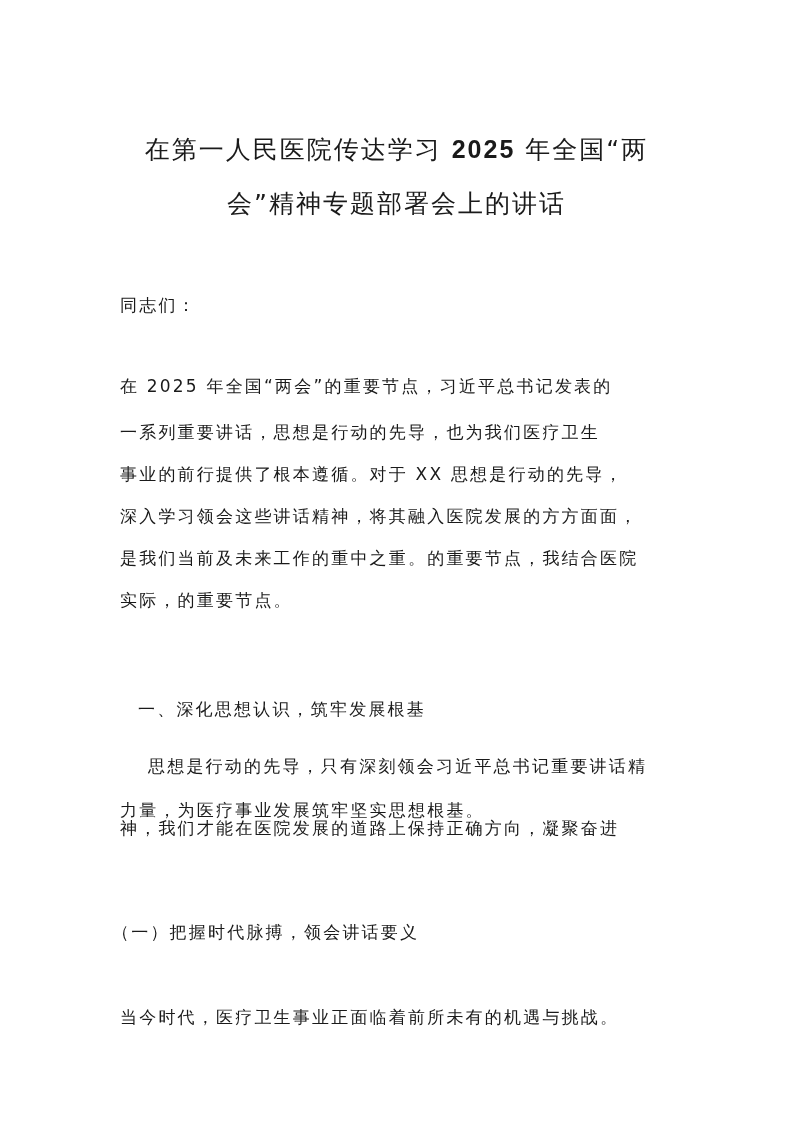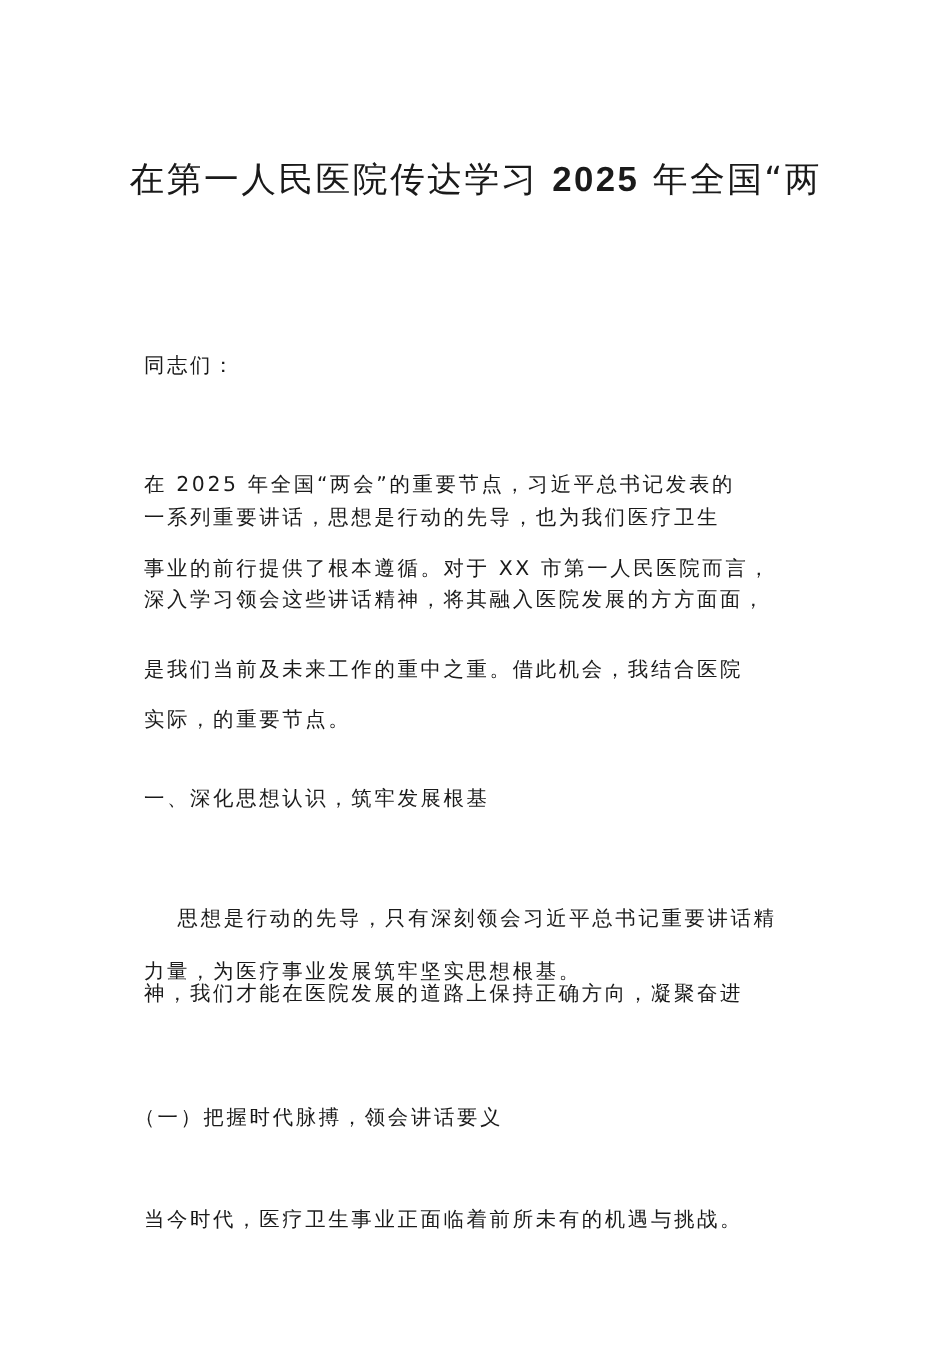--- a/index.html
+++ b/index.html
@@ -1,44 +1,45 @@
 <!DOCTYPE html>
 <html><head>
   <meta charset="utf-8">
   <style>
     html, body { margin:0; padding:0; background:#ffffff; }
     body { width:793px; height:1122px; position:relative; overflow:hidden;
       font-family:"DejaVu Sans", sans-serif; color:#1a1a1a; }
     .page { position:absolute; left:0; top:0; width:793px; height:1122px; }
     .title { position:absolute; left:100px; width:593px; text-align:center;
-      font-size:29px; letter-spacing:2px; line-height:54px; top:122px; margin:0; font-weight:normal; }
+      font-size:25px; letter-spacing:2px; line-height:54px; top:122px; margin:0; font-weight:normal; }
     .title .num { font-family:"Liberation Sans", sans-serif; font-weight:bold; }
     .p { position:absolute; left:120px; width:570px; font-size:17px; line-height:40px;
       letter-spacing:2.2px; margin:0; }
   </style>
 </head>
 <body>
 
 <div class="page">
   <h1 class="title">
     <span>在第一人民医院传达学习 </span><span class="num">2025</span><span> 年全国“两</span><br>
+    <span>会”精神专题部署会上的讲话</span>
   </h1>
 
   <p class="p" style="top:285px;">同志们：</p>
 
   <div>
-    <p class="p" style="top:384px;">在 2025 年全国“两会”的重要节点，习近平总书记发表的</p>
+    <p class="p" style="top:366px;">在 2025 年全国“两会”的重要节点，习近平总书记发表的</p>
     <p class="p" style="top:412px;">一系列重要讲话，思想是行动的先导，也为我们医疗卫生</p>
-    <p class="p" style="top:454px;">事业的前行提供了根本遵循。对于 XX 市第一人民医院而言，</p>
-    <p class="p" style="top:480px;">深入学习领会这些讲话精神，将其融入医院发展的方方面面，</p>
-    <p class="p" style="top:538px;">是我们当前及未来工作的重中之重。借此机会，我结合医院</p>
+    <p class="p" style="top:454px;">事业的前行提供了根本遵循。对于 XX 思想是行动的先导，</p>
+    <p class="p" style="top:496px;">深入学习领会这些讲话精神，将其融入医院发展的方方面面，</p>
+    <p class="p" style="top:538px;">是我们当前及未来工作的重中之重。的重要节点，我结合医院</p>
     <p class="p" style="top:580px;">实际，的重要节点。</p>
   </div>
 
-  <p class="p" style="top:646px;">一、深化思想认识，筑牢发展根基</p>
+  <p class="p" style="top:689px;margin-left:18px;">一、深化思想认识，筑牢发展根基</p>
 
   <div>
     <p class="p" style="top:746px;margin-left:28px;">思想是行动的先导，只有深刻领会习近平总书记重要讲话精</p>
     <p class="p" style="top:808px;">神，我们才能在医院发展的道路上保持正确方向，凝聚奋进</p>
     <p class="p" style="top:790px;">力量，为医疗事业发展筑牢坚实思想根基。</p>
   </div>
 
   <p class="p" style="left:112px; top:912px;">（一）把握时代脉搏，领会讲话要义</p>
 
   <p class="p" style="top:997px;">当今时代，医疗卫生事业正面临着前所未有的机遇与挑战。</p>

